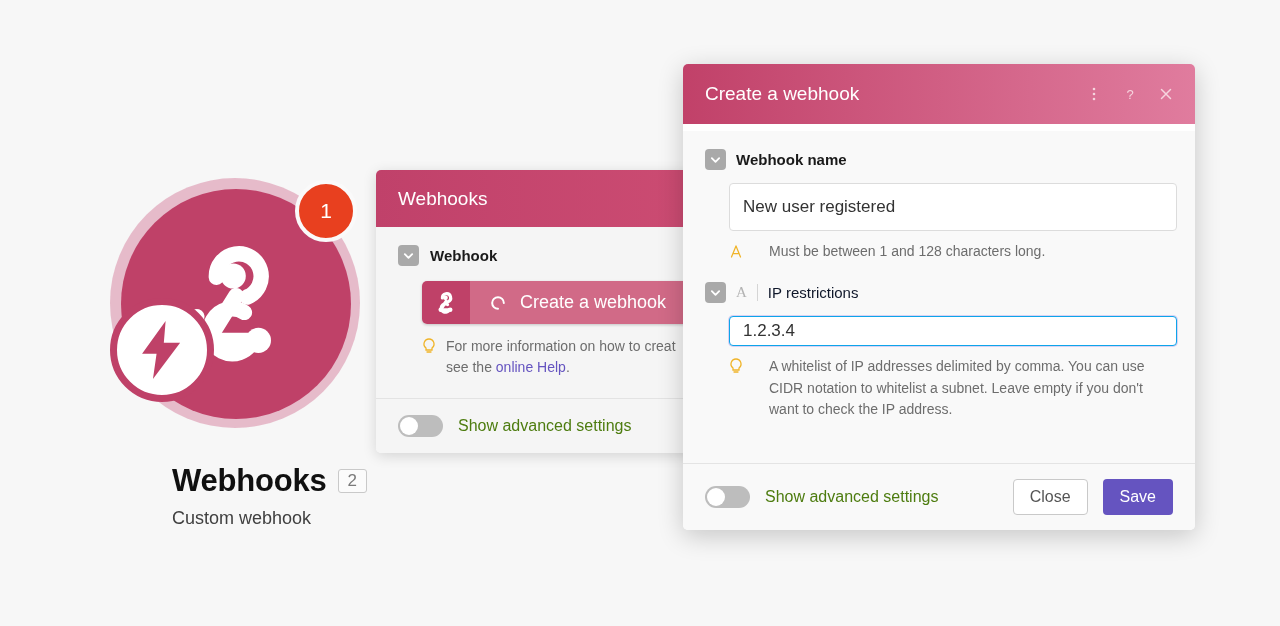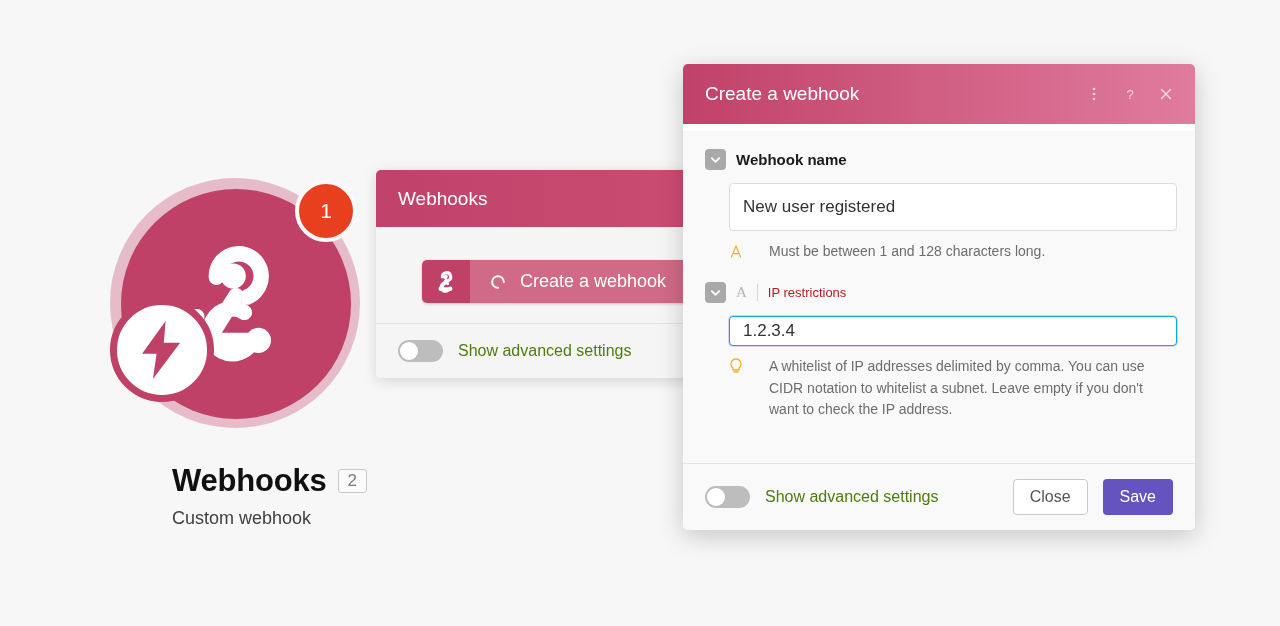--- a/index.html
+++ b/index.html
@@ -66,21 +66,21 @@
     color: #fff; font-size: 19px;
   }
   .back-body { background: #f5f5f5; padding: 18px 22px 20px; }
   .row-label { display: flex; align-items: center; gap: 11px; }
   .chk {
     width: 21px; height: 21px; border-radius: 4px; background: #a9a9a9;
     display: flex; align-items: center; justify-content: center; flex: 0 0 auto;
   }
   .chk svg { width: 11px; height: 11px; }
   .lbl-bold { font-size: 15px; font-weight: bold; color: #1a1a1a; }
-  .lbl-reg { font-size: 13px; color: #b91c1c; text-align: center; }
+  .lbl-reg { font-size: 15px; color: #0f172a; text-align: center; }
 
   .cw-button {
     margin: 15px 0 0 24px; display: inline-flex; align-items: stretch;
     border-radius: 5px; overflow: hidden; cursor: pointer;
     box-shadow: 0 1px 3px rgba(0,0,0,.2);
   }
   .cw-icon {
     width: 48px; background: #bf4168; display: flex;
     align-items: center; justify-content: center;
   }
@@ -199,20 +199,28 @@
       <span class="logo-count-box">2</span>
     </div>
     <div class="logo-sub">Custom webhook</div>
   </div>
 
   <div class="back-panel">
     <div class="back-header">
       <span>Webhooks</span>
     </div>
     <div class="back-body">
+      <div class="row-label">
+        <span class="chk">
+          <svg viewBox="0 0 12 12">
+            <path d="M2 4.5 L6 8.5 L10 4.5" fill="none" stroke="#fff" stroke-width="2" stroke-linecap="round" stroke-linejoin="round"></path>
+          </svg>
+        </span>
+        <span class="lbl-bold">Webhook</span>
+      </div>
 
       <div class="cw-button">
         <span class="cw-icon">
           <svg viewBox="0 0 100 100">
             <g fill="none" stroke="#ffffff" stroke-width="12" stroke-linecap="round">
               <path d="M36 31 A16 16 0 1 1 58 45"></path>
               <path d="M50 44 L30 76"></path>
               <path d="M62 76 A16 16 0 1 1 56 56"></path>
               <path d="M30 76 L66 76"></path>
             </g>
@@ -222,20 +230,32 @@
           </svg>
         </span>
         <span class="cw-main">
           <svg viewBox="0 0 24 24">
             <path d="M19 12 A7 7 0 1 0 12 19" fill="none" stroke="#fff" stroke-width="2.4" stroke-linecap="round"></path>
           </svg>
           <span>Create a webhook</span>
         </span>
       </div>
 
+      <div class="hint">
+        <span class="bulb">
+          <svg viewBox="0 0 14 17">
+            <path d="M7 1 A5 5 0 0 0 4 10 L4 12 L10 12 L10 10 A5 5 0 0 0 7 1 Z" fill="none" stroke="#f0b429" stroke-width="1.3"></path>
+            <path d="M5 14 L9 14" stroke="#f0b429" stroke-width="1.3" stroke-linecap="round"></path>
+          </svg>
+        </span>
+        <span class="hint-text">
+          <span>For more information on how to creat</span><br>
+          <span>see the </span><a href="#">online Help</a><span>.</span>
+        </span>
+      </div>
     </div>
     <div class="back-footer">
       <span class="toggle">
         <span class="knob"></span>
       </span>
       <span class="toggle-text">Show advanced settings</span>
     </div>
   </div>
 
   <div class="dialog">

